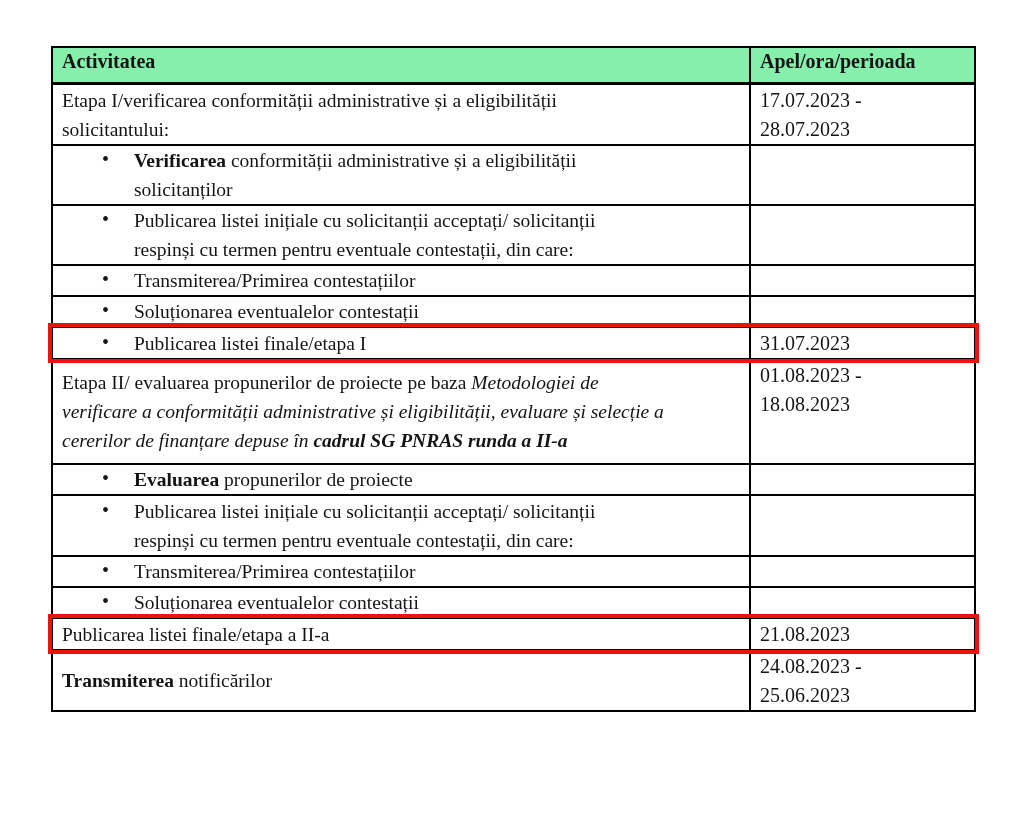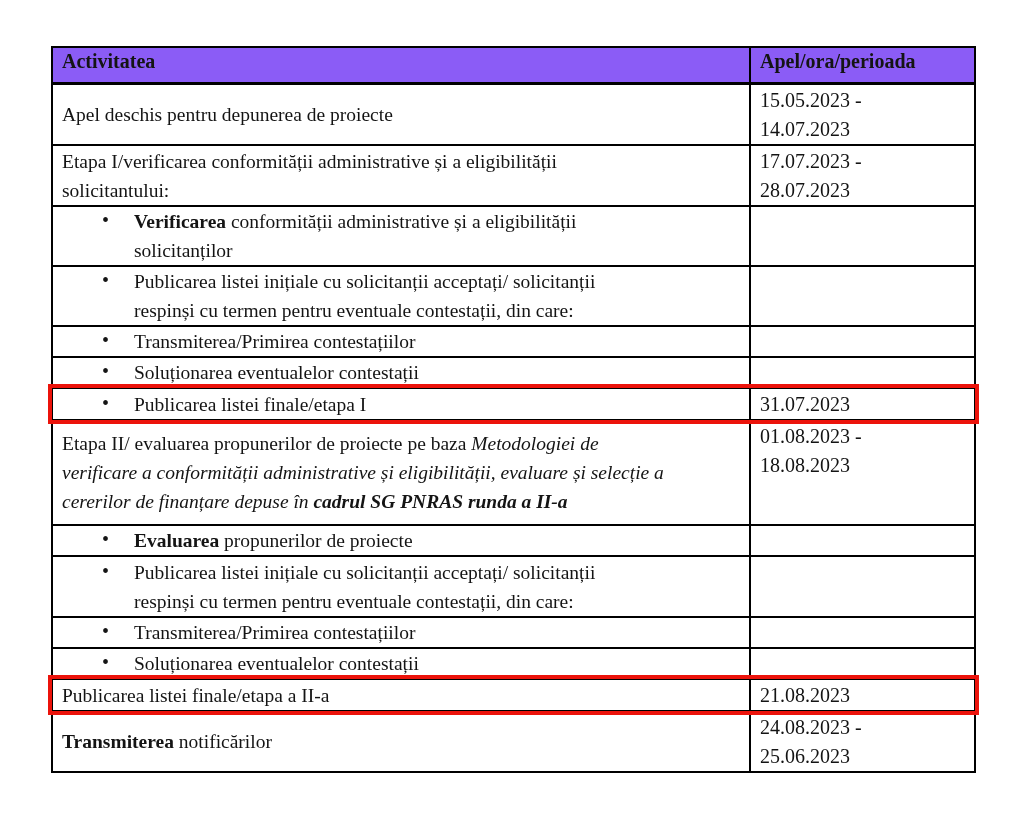--- a/index.html
+++ b/index.html
@@ -19,21 +19,21 @@
     width: 923px;
     border-collapse: collapse;
     table-layout: fixed;
     border: 2px solid #000000;
   }
   #schedule th, #schedule td {
     border: 2px solid #000000;
     overflow: hidden;
   }
   #schedule thead th {
-    background: #8b5cf6;
+    background: #86efac;
     height: 26px;
     font-size: 20px;
     font-weight: bold;
     text-align: left;
     padding: 0 4px 8px 9px;
     border-bottom: 3px solid #000000;
     line-height: 24px;
   }
   td.activity-cell {
     vertical-align: middle;
@@ -74,29 +74,20 @@
       <col style="width:698px">
       <col style="width:225px">
     </colgroup>
     <thead>
       <tr>
         <th>Activitatea</th>
         <th>Apel/ora/perioada</th>
       </tr>
     </thead>
     <tbody>
-        <tr style="height: 59px;">
-          <td class="activity-cell">
-            <div class="act-inner"><span class="seg-n">Apel deschis pentru depunerea de proiecte</span></div>
-          </td>
-          <td class="date-cell">
-            <div class="date-line">15.05.2023 -</div>
-            <div class="date-line">14.07.2023</div>
-          </td>
-        </tr>
         <tr style="height: 61px; padding-left: 12px;">
           <td class="activity-cell">
             <div class="act-inner"><span class="seg-n">Etapa I/verificarea conformității administrative și a eligibilității</span><br><span class="seg-n">solicitantului:</span></div>
           </td>
           <td class="date-cell">
             <div class="date-line">17.07.2023 -</div>
             <div class="date-line">28.07.2023</div>
           </td>
         </tr>
         <tr style="height: 60px;">

